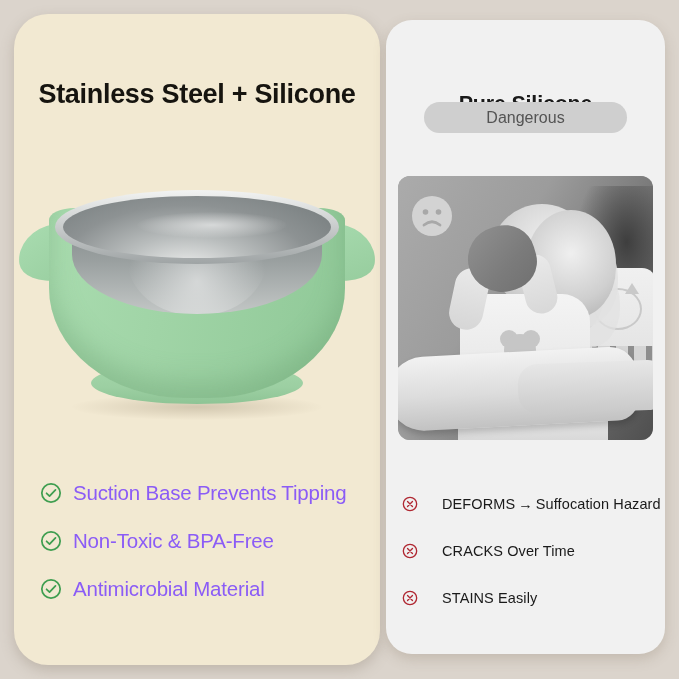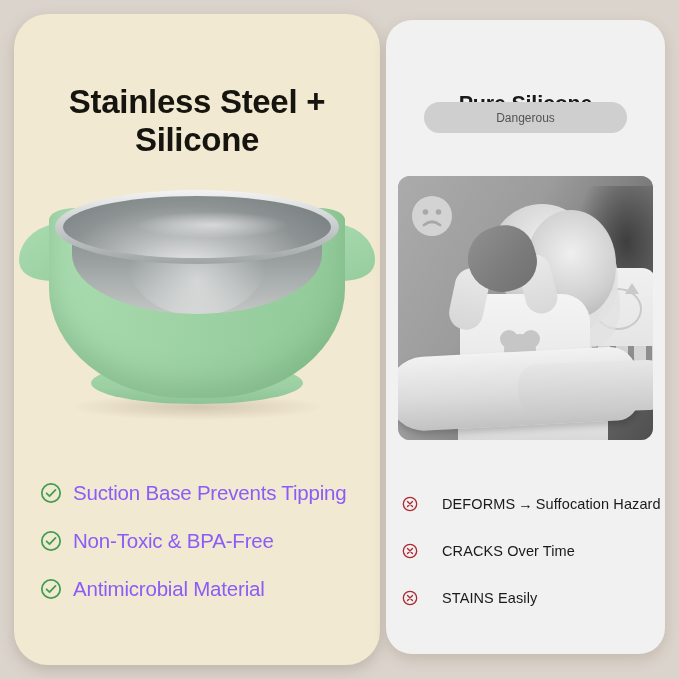--- a/index.html
+++ b/index.html
@@ -18,21 +18,21 @@
     left:14px; top:14px;
     width:366px; height:651px;
     background:#f2e9d2;
     border-radius:34px;
     box-shadow:0 5px 14px rgba(120,105,85,.28);
     overflow:hidden;
   }
   .good-title{
     position:absolute;left:0;right:0;top:47px;
     text-align:center;
-    font-size:33px;
+    font-size:27px;
     font-weight:700;
     letter-spacing:-0.3px;
     color:#16140f;
   }
   .good-badge{
     position:absolute;
     left:73px; top:100px;
     width:240px; height:34px;
     background:#dcc795;
     border-radius:18px;
@@ -148,21 +148,21 @@
     letter-spacing:-.2px;
   }
   .bad-badge{
     position:absolute;
     left:38px; top:82px;
     width:203px; height:31px;
     background:#cfcfcf;
     border-radius:16px;
     display:flex;align-items:center;justify-content:center;
     color:#545454;
-    font-size:12px;
+    font-size:16px;
     font-weight:500;
   }
 
   
   .photo{
     position:absolute;
     left:12px; top:156px;
     width:255px; height:264px;
     border-radius:12px;
     overflow:hidden;

